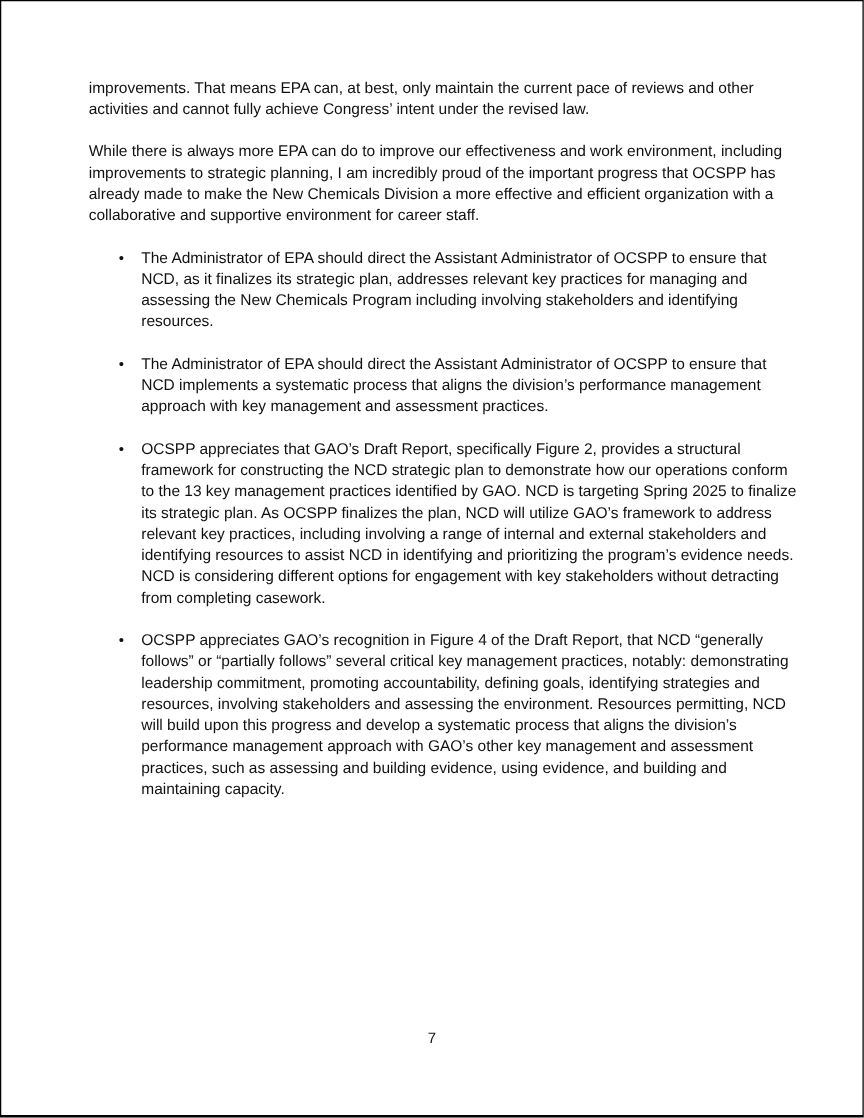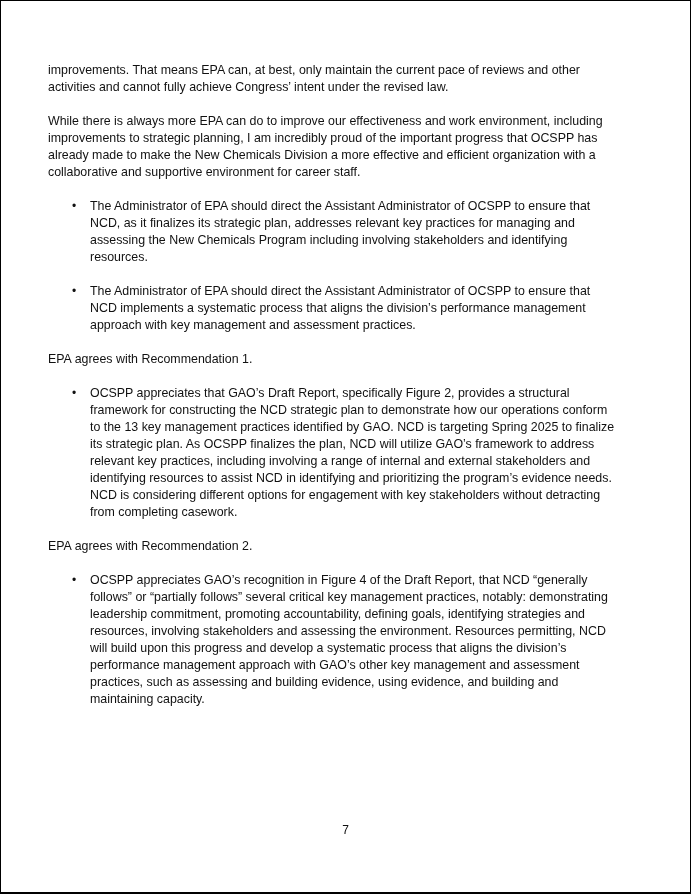--- a/index.html
+++ b/index.html
@@ -12,21 +12,21 @@
     border: 1px solid #000;
     border-bottom-width: 2px;
     background: #fff;
     font-family: "Liberation Sans", "DejaVu Sans", sans-serif;
     font-size: 12.4px;
     line-height: 17px;
     color: #111;
   }
   .content {
     position: absolute;
-    left: 47px;
+    left: 70px;
     top: 61px;
     width: 572px;
   }
   p { margin: 0; }
   .para { margin-bottom: 17px; }
   .heading { font-weight: bold; margin-bottom: 17px; }
   .label { margin: 0; }
   ul.bullets {
     list-style: none;
     margin: 0 0 17px 0;
@@ -74,31 +74,29 @@
       <ul class="bullets">
         <li>
           <span class="bullet">•</span>
           <span>The Administrator of EPA should direct the Assistant Administrator of OCSPP to ensure that NCD implements a systematic process that aligns the division’s performance management approach with key management and assessment practices.</span>
         </li>
       </ul>
     </div>
 
 
     <div>
-      <p class="para">EPA agrees with Recommendation 1.</p>
       <ul class="bullets">
         <li>
           <span class="bullet">•</span>
           <span>OCSPP appreciates that GAO’s Draft Report, specifically Figure 2, provides a structural framework for constructing the NCD strategic plan to demonstrate how our operations conform to the 13 key management practices identified by GAO. NCD is targeting Spring 2025 to finalize its strategic plan. As OCSPP finalizes the plan, NCD will utilize GAO’s framework to address relevant key practices, including involving a range of internal and external stakeholders and identifying resources to assist NCD in identifying and prioritizing the program’s evidence needs. NCD is considering different options for engagement with key stakeholders without detracting from completing casework.</span>
         </li>
       </ul>
     </div>
 
     <div>
-      <p class="para">EPA agrees with Recommendation 2.</p>
       <ul class="bullets">
         <li>
           <span class="bullet">•</span>
           <span>OCSPP appreciates GAO’s recognition in Figure 4 of the Draft Report, that NCD “generally follows” or “partially follows” several critical key management practices, notably: demonstrating leadership commitment, promoting accountability, defining goals, identifying strategies and resources, involving stakeholders and assessing the environment.  Resources permitting, NCD will build upon this progress and develop a systematic process that aligns the division’s performance management approach with GAO’s other key management and assessment practices, such as assessing and building evidence, using evidence, and building and maintaining capacity.</span>
         </li>
       </ul>
     </div>
 
   </div>
 

